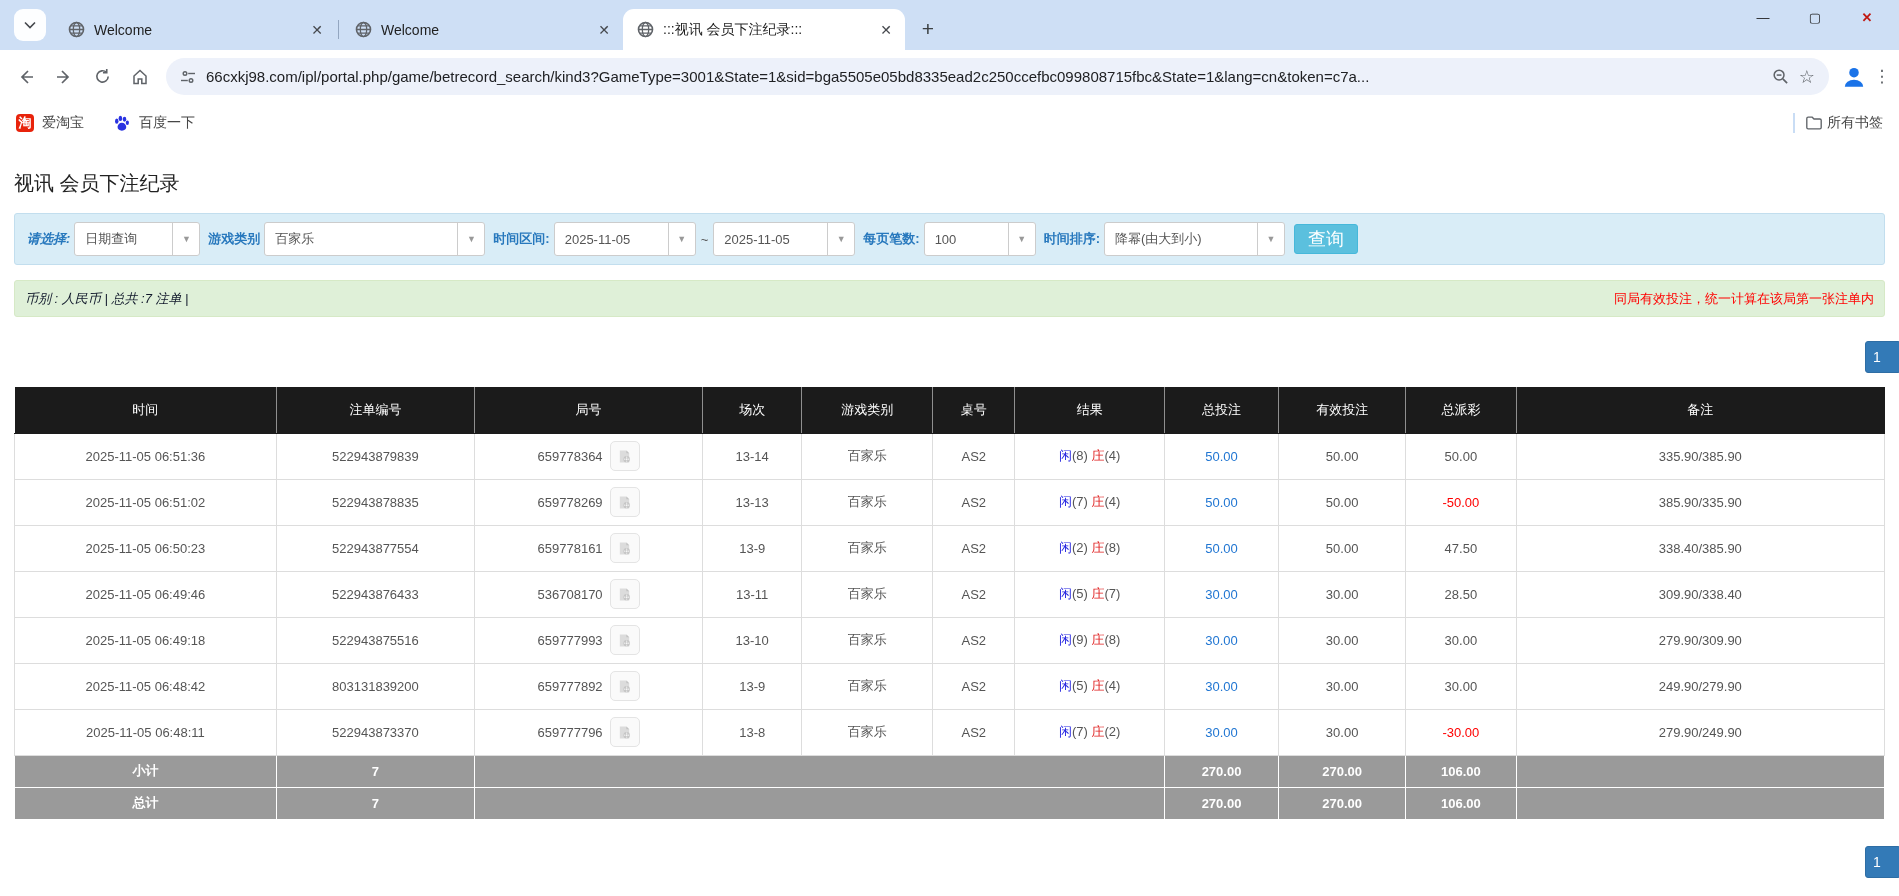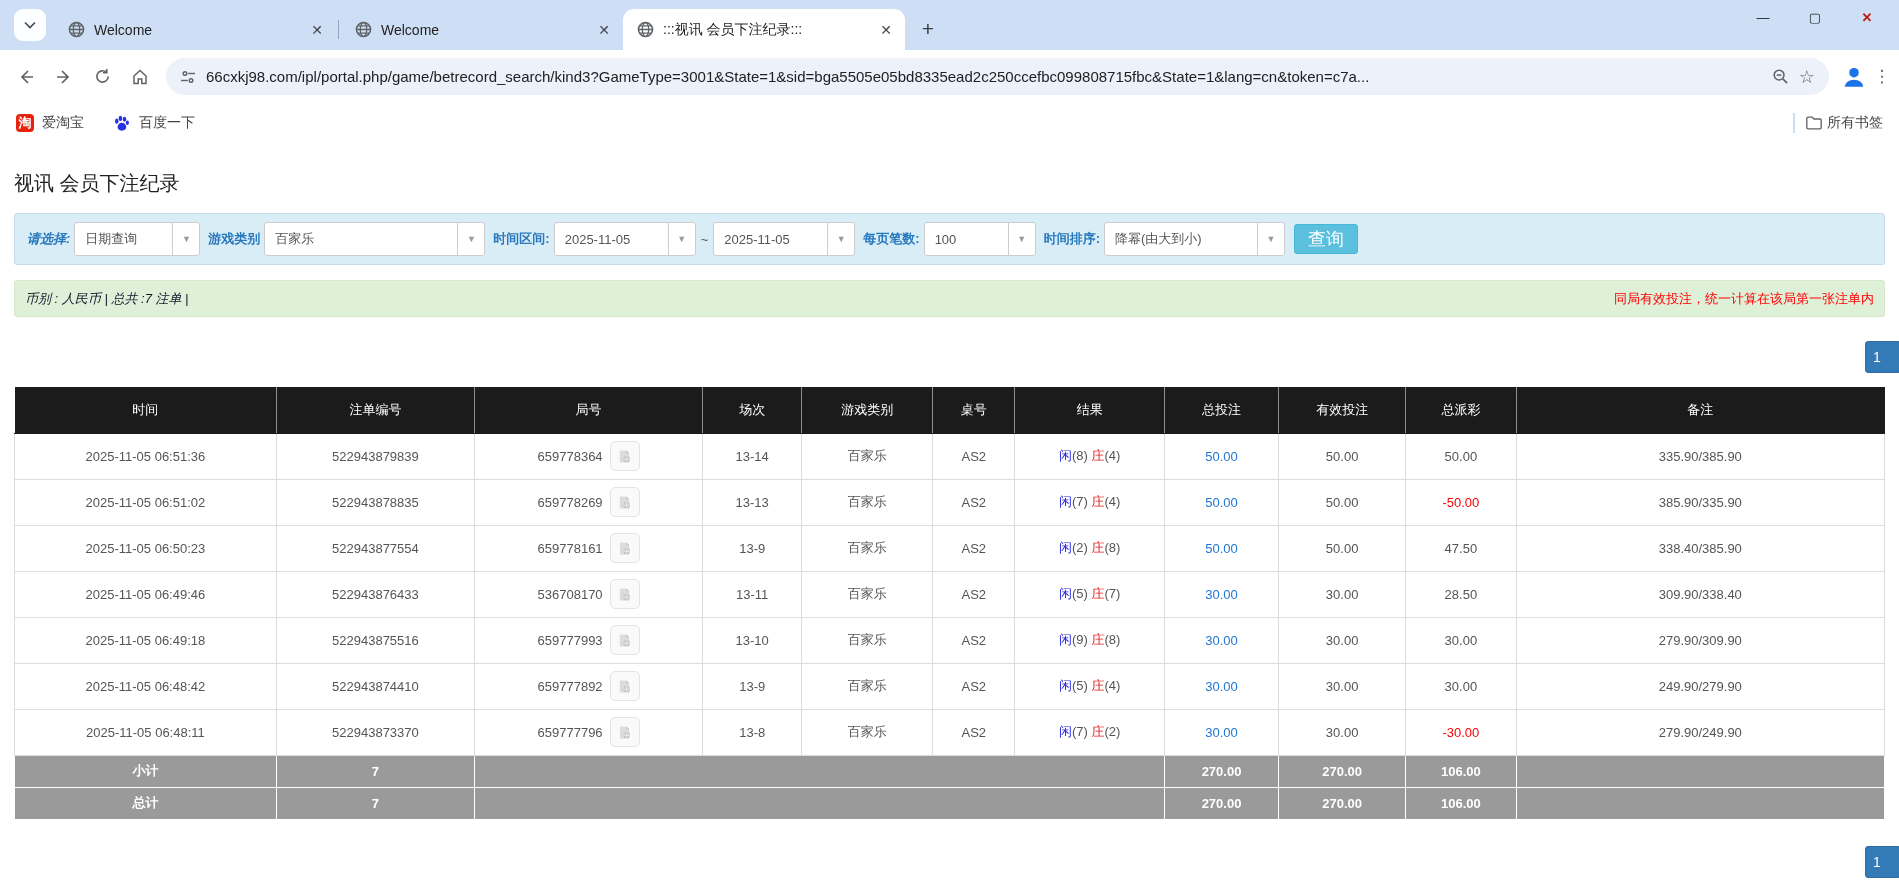--- a/index.html
+++ b/index.html
@@ -421,21 +421,21 @@
           <td>百家乐</td>
           <td>AS2</td>
           <td><span class="res-p">闲</span><span class="res-n">(9) </span><span class="res-b">庄</span><span class="res-n">(8)</span></td>
           <td class="link-blue">30.00</td>
           <td>30.00</td>
           <td>30.00</td>
           <td>279.90/309.90</td>
         </tr>
         <tr>
           <td>2025-11-05 06:48:42</td>
-          <td>522943874410</td>
+          <td>803131839200</td>
           <td><span class="round-wrap">
               <span>659777892</span>
               <span class="video-btn">
                 <svg width="15" height="15" viewBox="0 0 16 16">
                   <path d="M3 1.5 h7 l3 3 v10 h-10 z" fill="#dcdcdc"></path>
                   <path d="M10 1.5 v3 h3 z" fill="#c2c2c2"></path>
                   <circle cx="10.3" cy="10.8" r="3.4" fill="#c6c6c6"></circle>
                   <circle cx="10.3" cy="10.8" r="1" fill="#f5f5f5"></circle>
                   <circle cx="10.3" cy="8.7" r=".7" fill="#f5f5f5"></circle>
                   <circle cx="10.3" cy="12.9" r=".7" fill="#f5f5f5"></circle>

